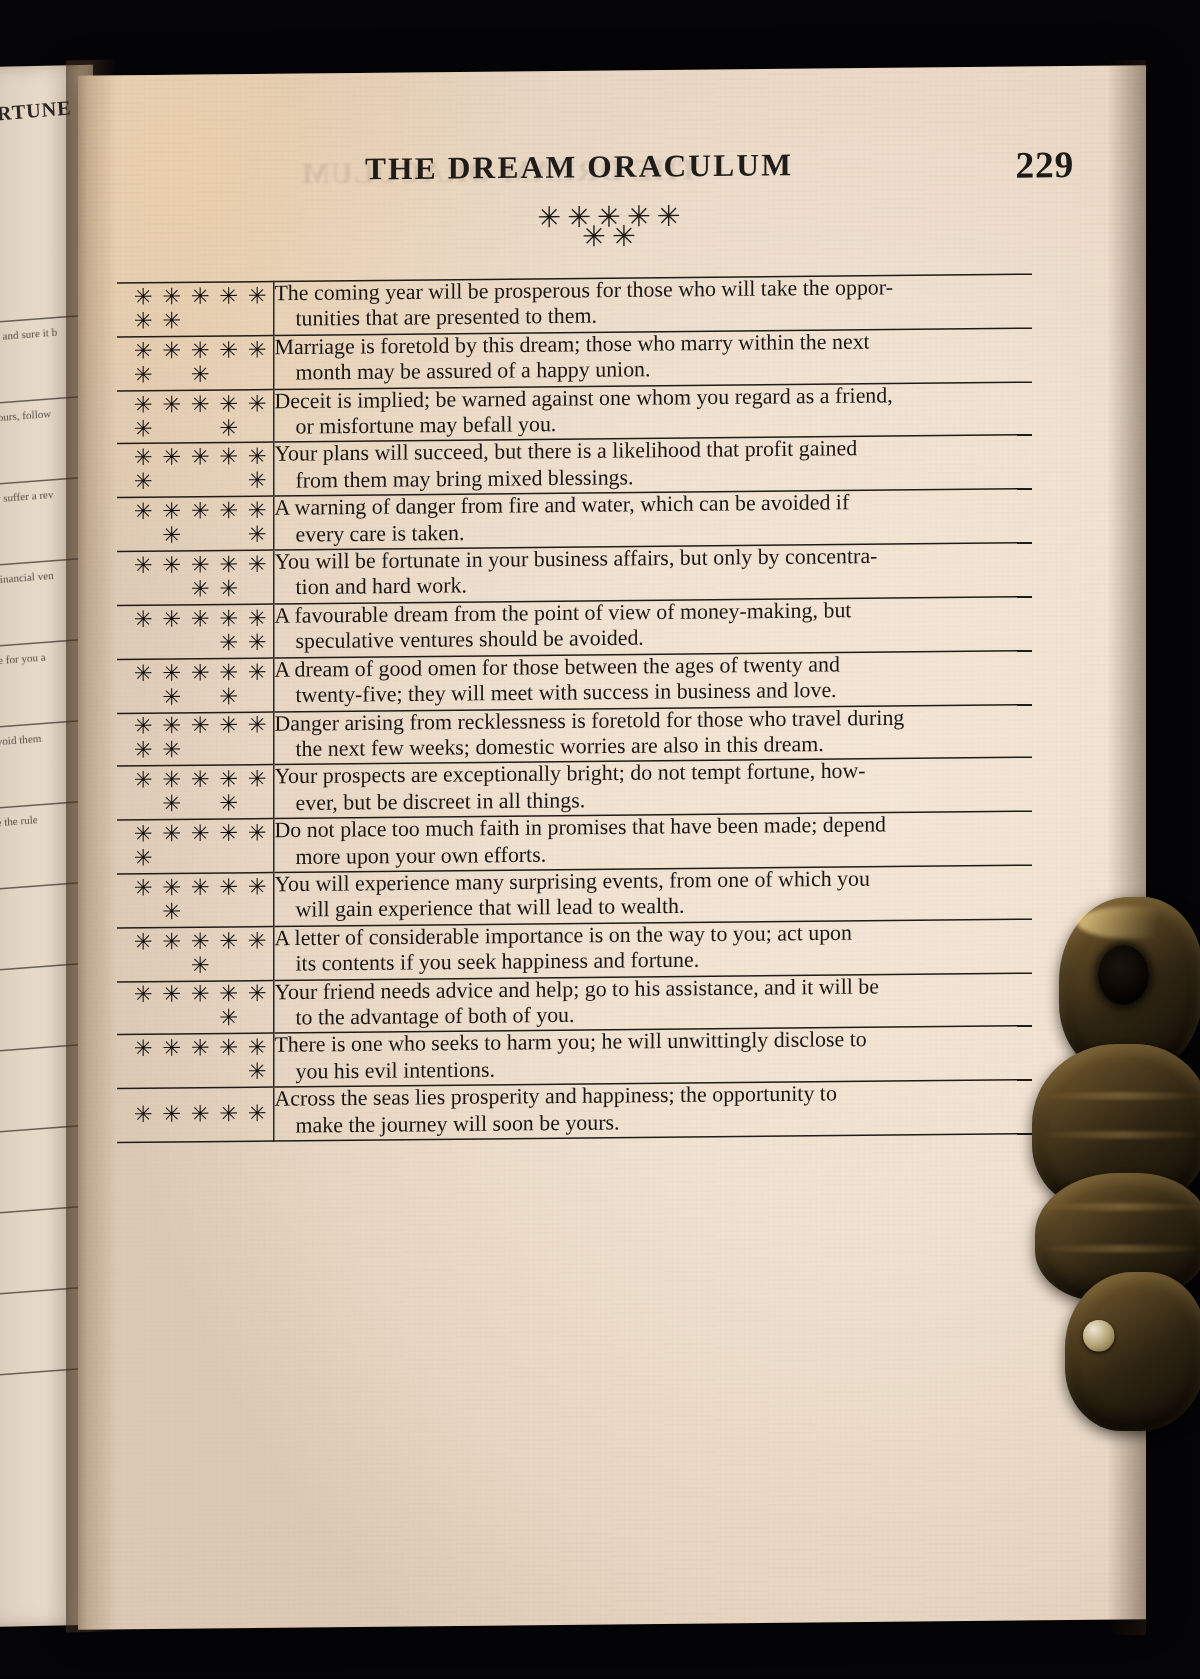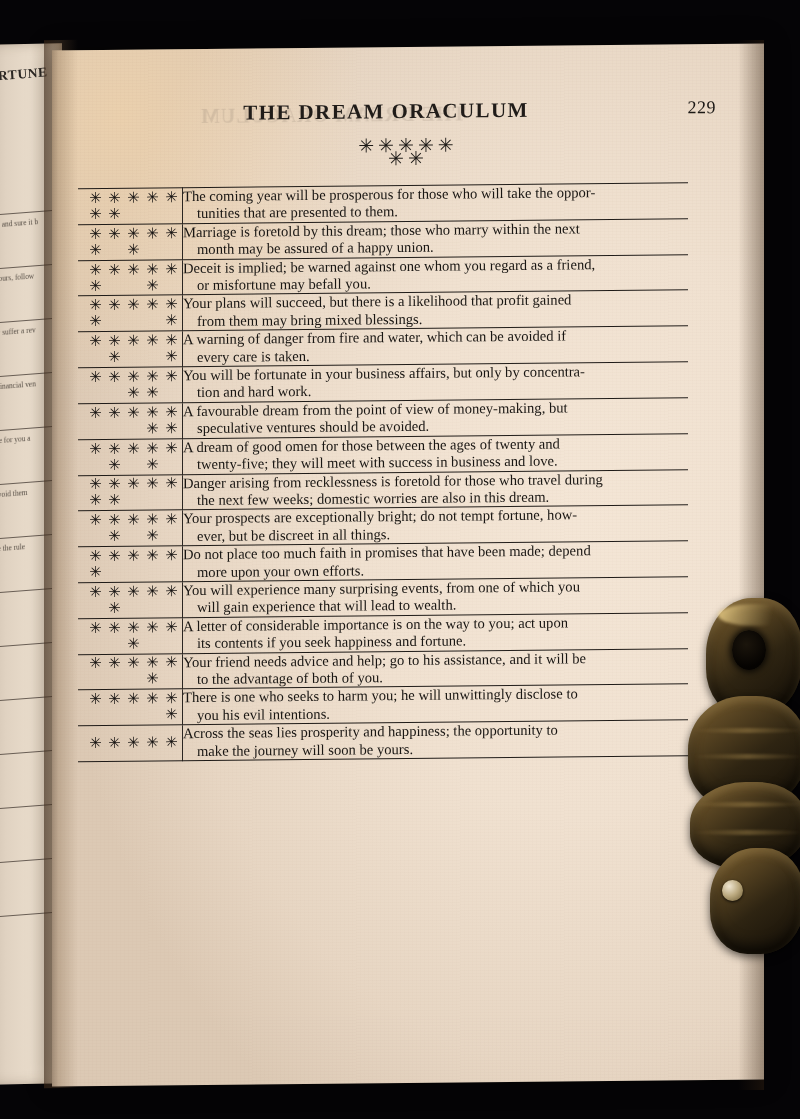--- a/index.html
+++ b/index.html
@@ -155,22 +155,22 @@
     font-size: 21px;
     font-weight: bold;
     letter-spacing: 1.4px;
     color: #201c19;
     padding-right: 44px;
   }
   #page-number {
     position: absolute;
     right: 48px;
     top: 1px;
-    font-size: 18px;
-    font-weight: normal;
+    font-size: 25px;
+    font-weight: bold;
     color: #1c1916;
     letter-spacing: .5px;
   }
 
   
   #head-stars {
     position: absolute;
     left: 0;
     top: 92px;
     width: 712px;

